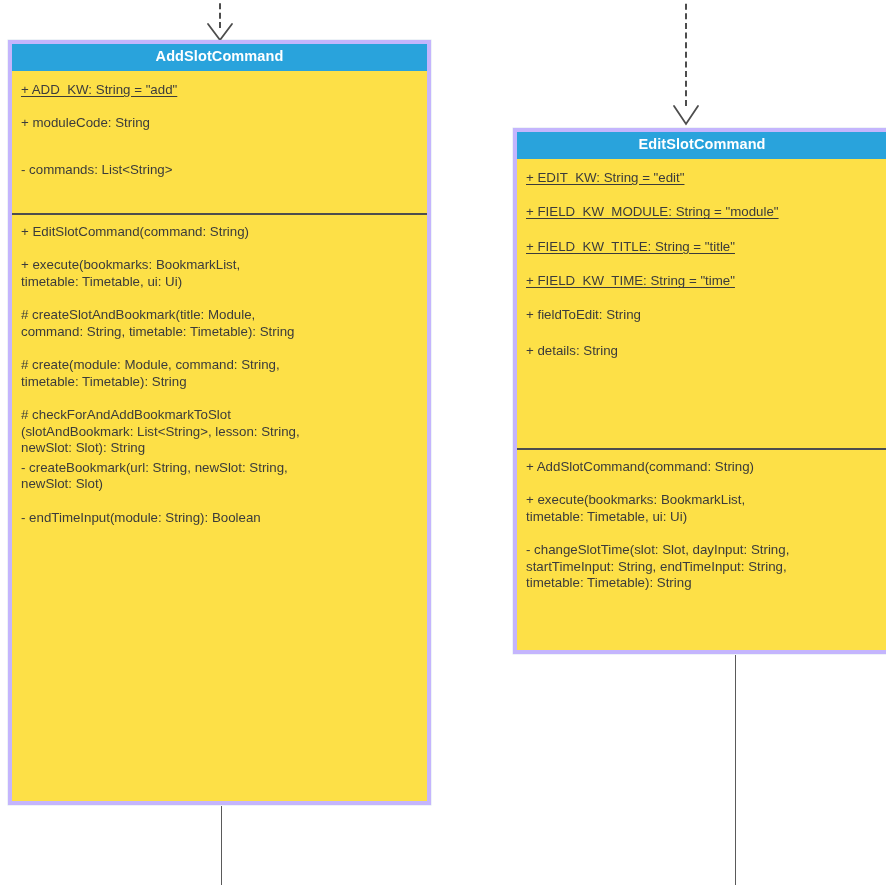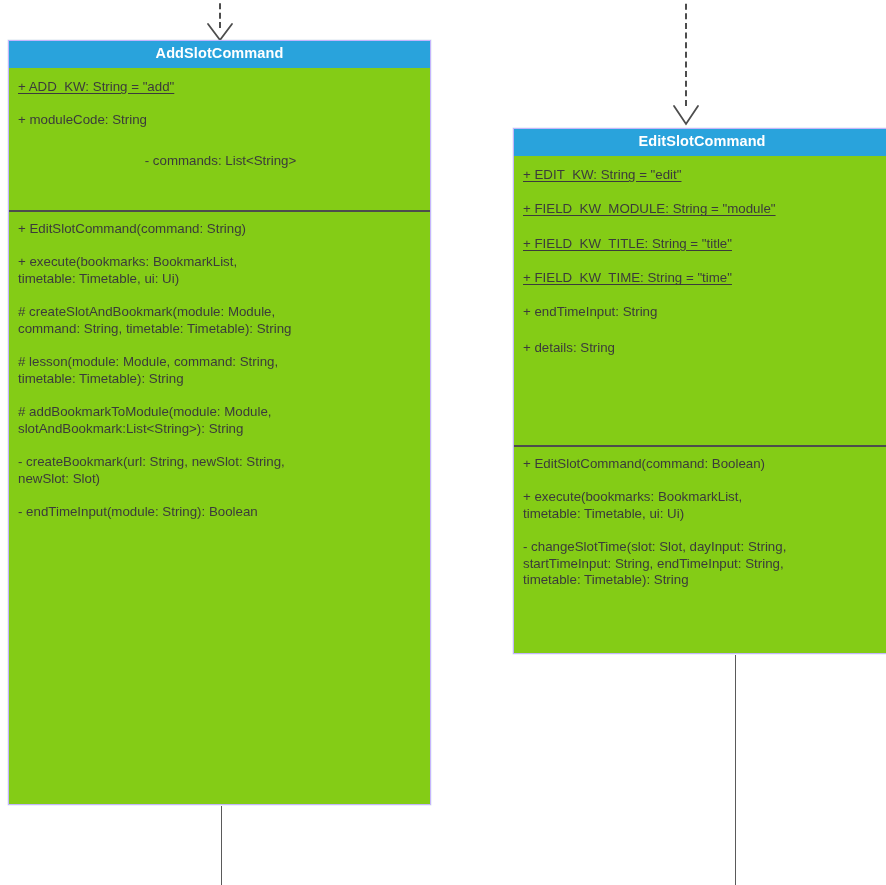--- a/index.html
+++ b/index.html
@@ -16,22 +16,22 @@
     color: #3c3c3c;
   }
   .canvas {
     position: absolute;
     inset: 0;
   }
   
   .uml-class {
     position: absolute;
     box-sizing: border-box;
-    background: #84cc16;
-    border: 1px solid #c4b5fd;
+    background: #fde047;
+    border: 4px solid #c4b5fd;
     box-shadow: 0 0 0 0.5px rgba(120,160,190,0.25);
   }
   .uml-header {
     background: #29A3DC;
     color: #ffffff;
     font-weight: bold;
     font-size: 14.5px;
     text-align: center;
     padding: 5px 4px 6px 4px;
     letter-spacing: 0.1px;
@@ -85,35 +85,36 @@
   <svg class="arrowhead" style="left:204px; top:22px;" width="32" height="20" viewBox="0 0 32 20">
     <path d="M4 2 L16 18 L28 2" fill="none" stroke="#4d4d4d" stroke-width="1.8" stroke-linecap="round" stroke-linejoin="miter"></path>
   </svg>
 
   <div class="uml-class" style="left:8px; top:40px; width:423px; height:765px;">
     <div class="uml-header">AddSlotCommand</div>
 
     <div class="uml-compartment attributes" style="height:142px;">
       <div class="uml-row static" style="display:inline-block; margin-bottom:0;">+ ADD_KW: String = "add"</div>
       <div style="height:17px;"></div>
-      <div class="uml-row" style="margin-bottom:4px;">+ moduleCode: String</div>
+      <div class="uml-row" style="margin-bottom:10px;">+ moduleCode: String</div>
       <div style="height:20px;"></div>
-      <div class="uml-row" style="margin-bottom:0;text-align:center;">- commands: List&lt;String&gt;</div>
+      <div class="uml-row" style="margin-bottom:0;">- commands: List&lt;String&gt;</div>
     </div>
 
     <div class="uml-compartment methods">
       <div class="uml-row">+ EditSlotCommand(command: String)</div>
       <div class="uml-row">+ execute(bookmarks: BookmarkList,
 timetable: Timetable, ui: Ui)</div>
-      <div class="uml-row"># createSlotAndBookmark(module: Module,
+      <div class="uml-row"># createSlotAndBookmark(title: Module,
 command: String, timetable: Timetable): String</div>
-      <div class="uml-row"># lesson(module: Module, command: String,
+      <div class="uml-row"># create(module: Module, command: String,
 timetable: Timetable): String</div>
-      <div class="uml-row"># addBookmarkToModule(module: Module,
-slotAndBookmark:List&lt;String&gt;): String</div>
+      <div class="uml-row tight"># checkForAndAddBookmarkToSlot
+(slotAndBookmark: List&lt;String&gt;, lesson: String,
+newSlot: Slot): String</div>
       <div class="uml-row">- createBookmark(url: String, newSlot: String,
 newSlot: Slot)</div>
       <div class="uml-row">- endTimeInput(module: String): Boolean</div>
     </div>
   </div>
 
   <div class="conn-line-solid" style="left:221px; top:806px; height:79px;"></div>
 
   <div class="conn-line-dashed" style="left:685px; top:-6px; height:112px;"></div>
   <svg class="arrowhead" style="left:670px; top:104px;" width="32" height="22" viewBox="0 0 32 22">
@@ -125,27 +126,27 @@
 
     <div class="uml-compartment attributes" style="height:289px;">
       <div class="uml-row static" style="display:inline-block; margin-bottom:0;">+ EDIT_KW: String = "edit"</div>
       <div style="height:16px;"></div>
       <div class="uml-row static" style="display:inline-block; margin-bottom:0;">+ FIELD_KW_MODULE: String = "module"</div>
       <div style="height:16px;"></div>
       <div class="uml-row static" style="display:inline-block; margin-bottom:0;">+ FIELD_KW_TITLE: String = "title"</div>
       <div style="height:16px;"></div>
       <div class="uml-row static" style="display:inline-block; margin-bottom:0;">+ FIELD_KW_TIME: String = "time"</div>
       <div style="height:17px;"></div>
-      <div class="uml-row" style="margin-bottom:0;">+ endTimeInput: String</div>
+      <div class="uml-row" style="margin-bottom:0;">+ fieldToEdit: String</div>
       <div style="height:20px;"></div>
       <div class="uml-row" style="margin-bottom:8px;">+ details: String</div>
     </div>
 
     <div class="uml-compartment methods">
-      <div class="uml-row">+ EditSlotCommand(command: Boolean)</div>
+      <div class="uml-row">+ AddSlotCommand(command: String)</div>
       <div class="uml-row">+ execute(bookmarks: BookmarkList,
 timetable: Timetable, ui: Ui)</div>
       <div class="uml-row">- changeSlotTime(slot: Slot, dayInput: String,
 startTimeInput: String, endTimeInput: String,
 timetable: Timetable): String</div>
     </div>
   </div>
 
   <div class="conn-line-solid" style="left:735px; top:655px; height:230px;"></div>
 

